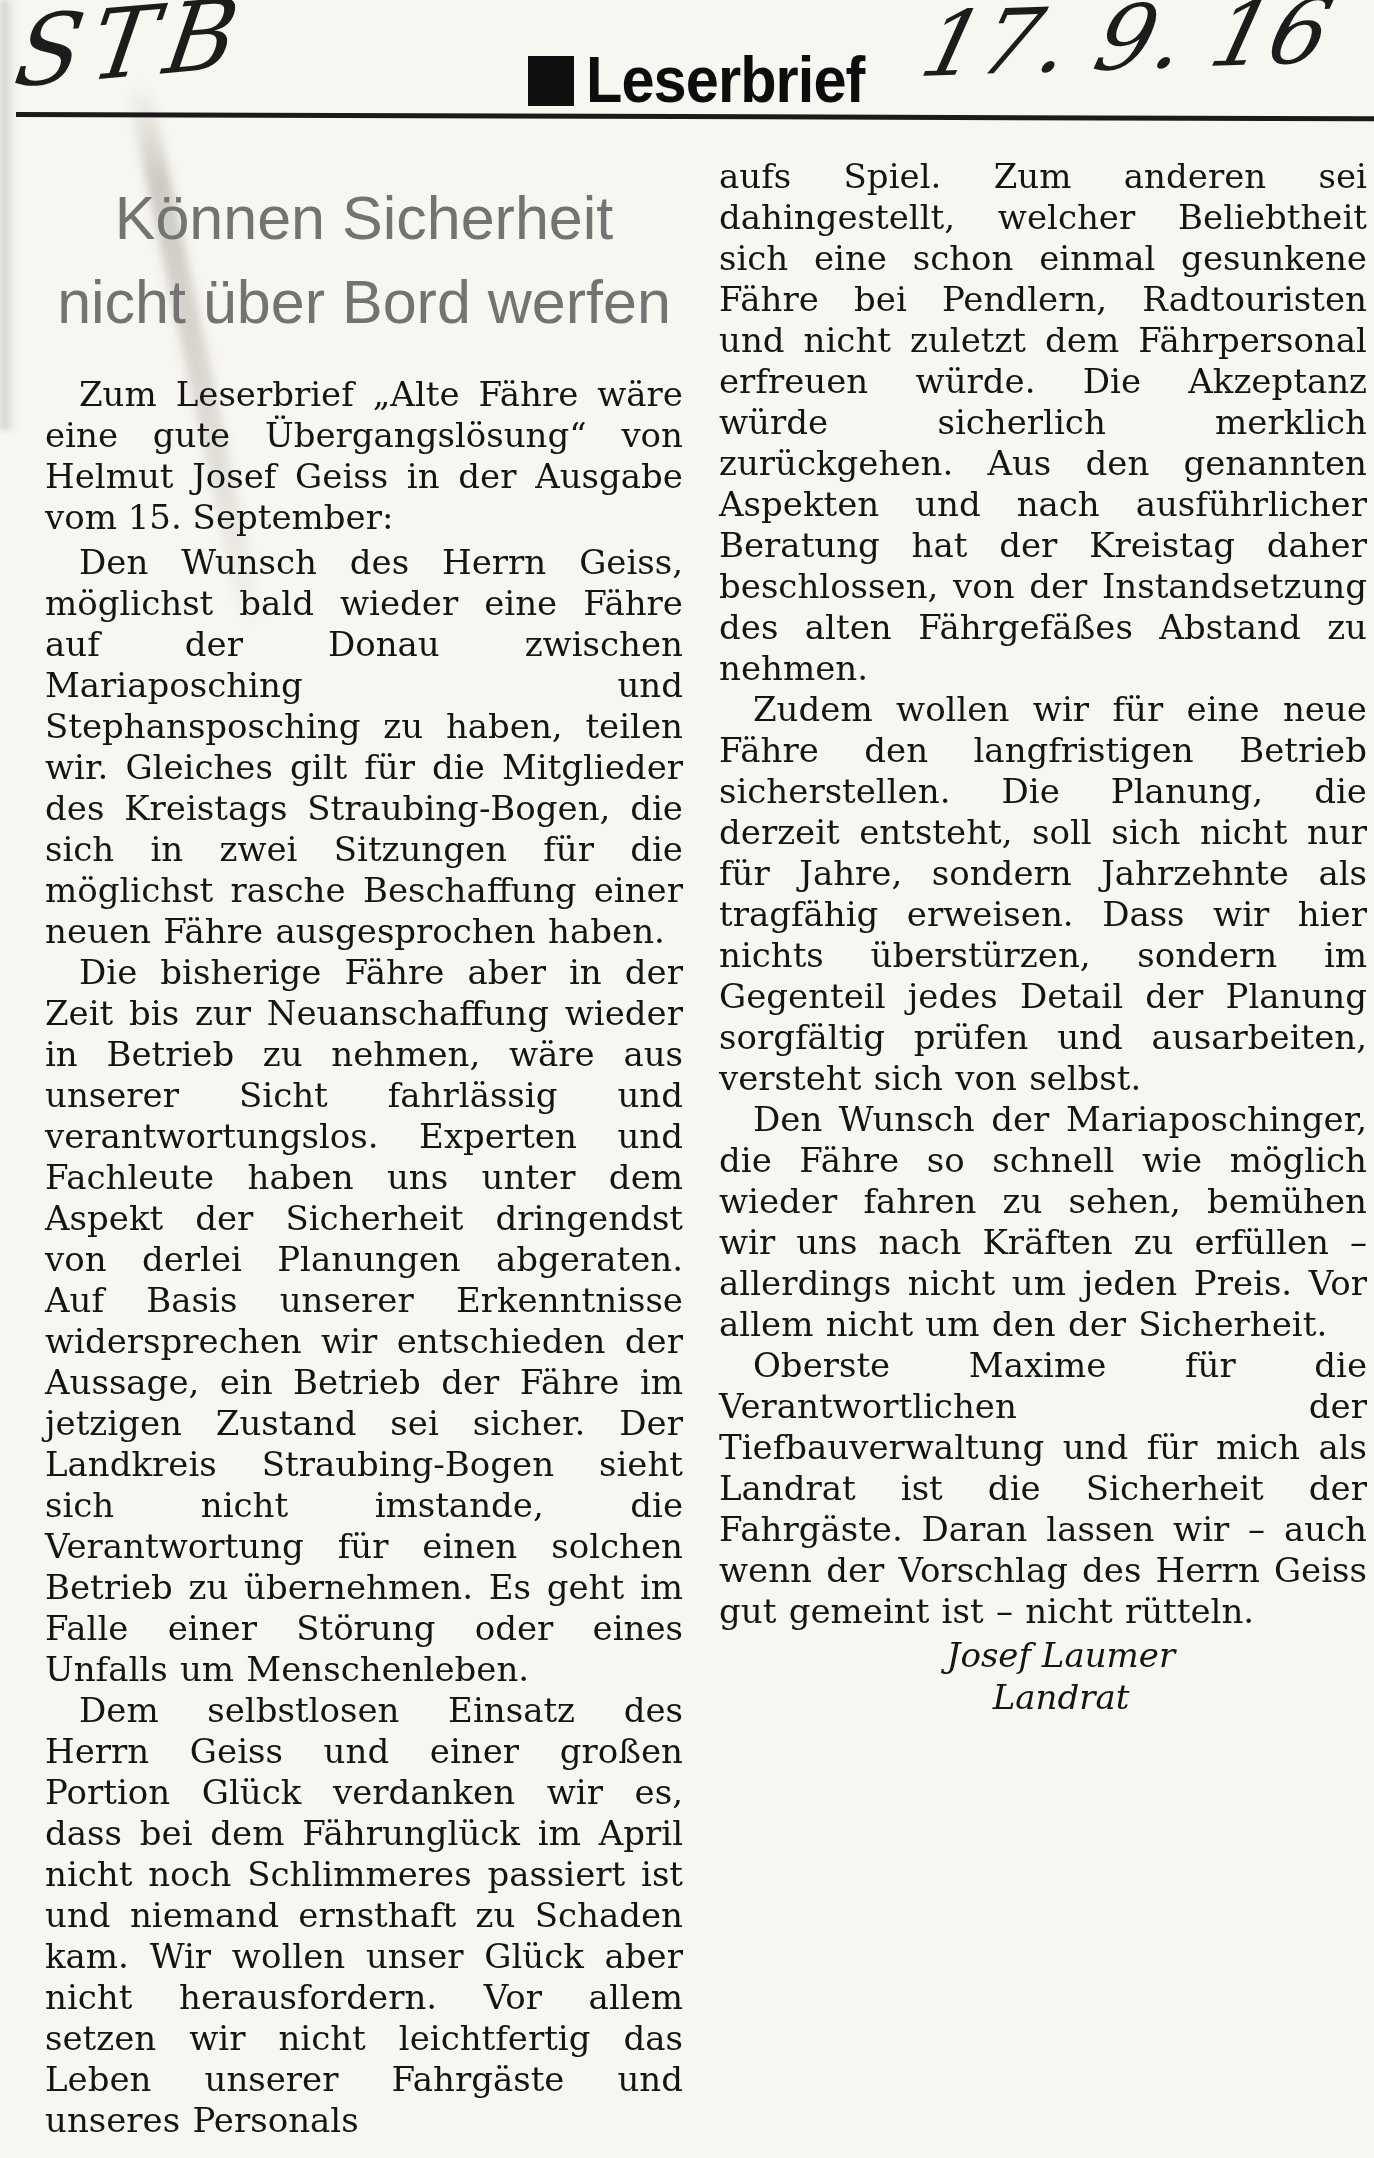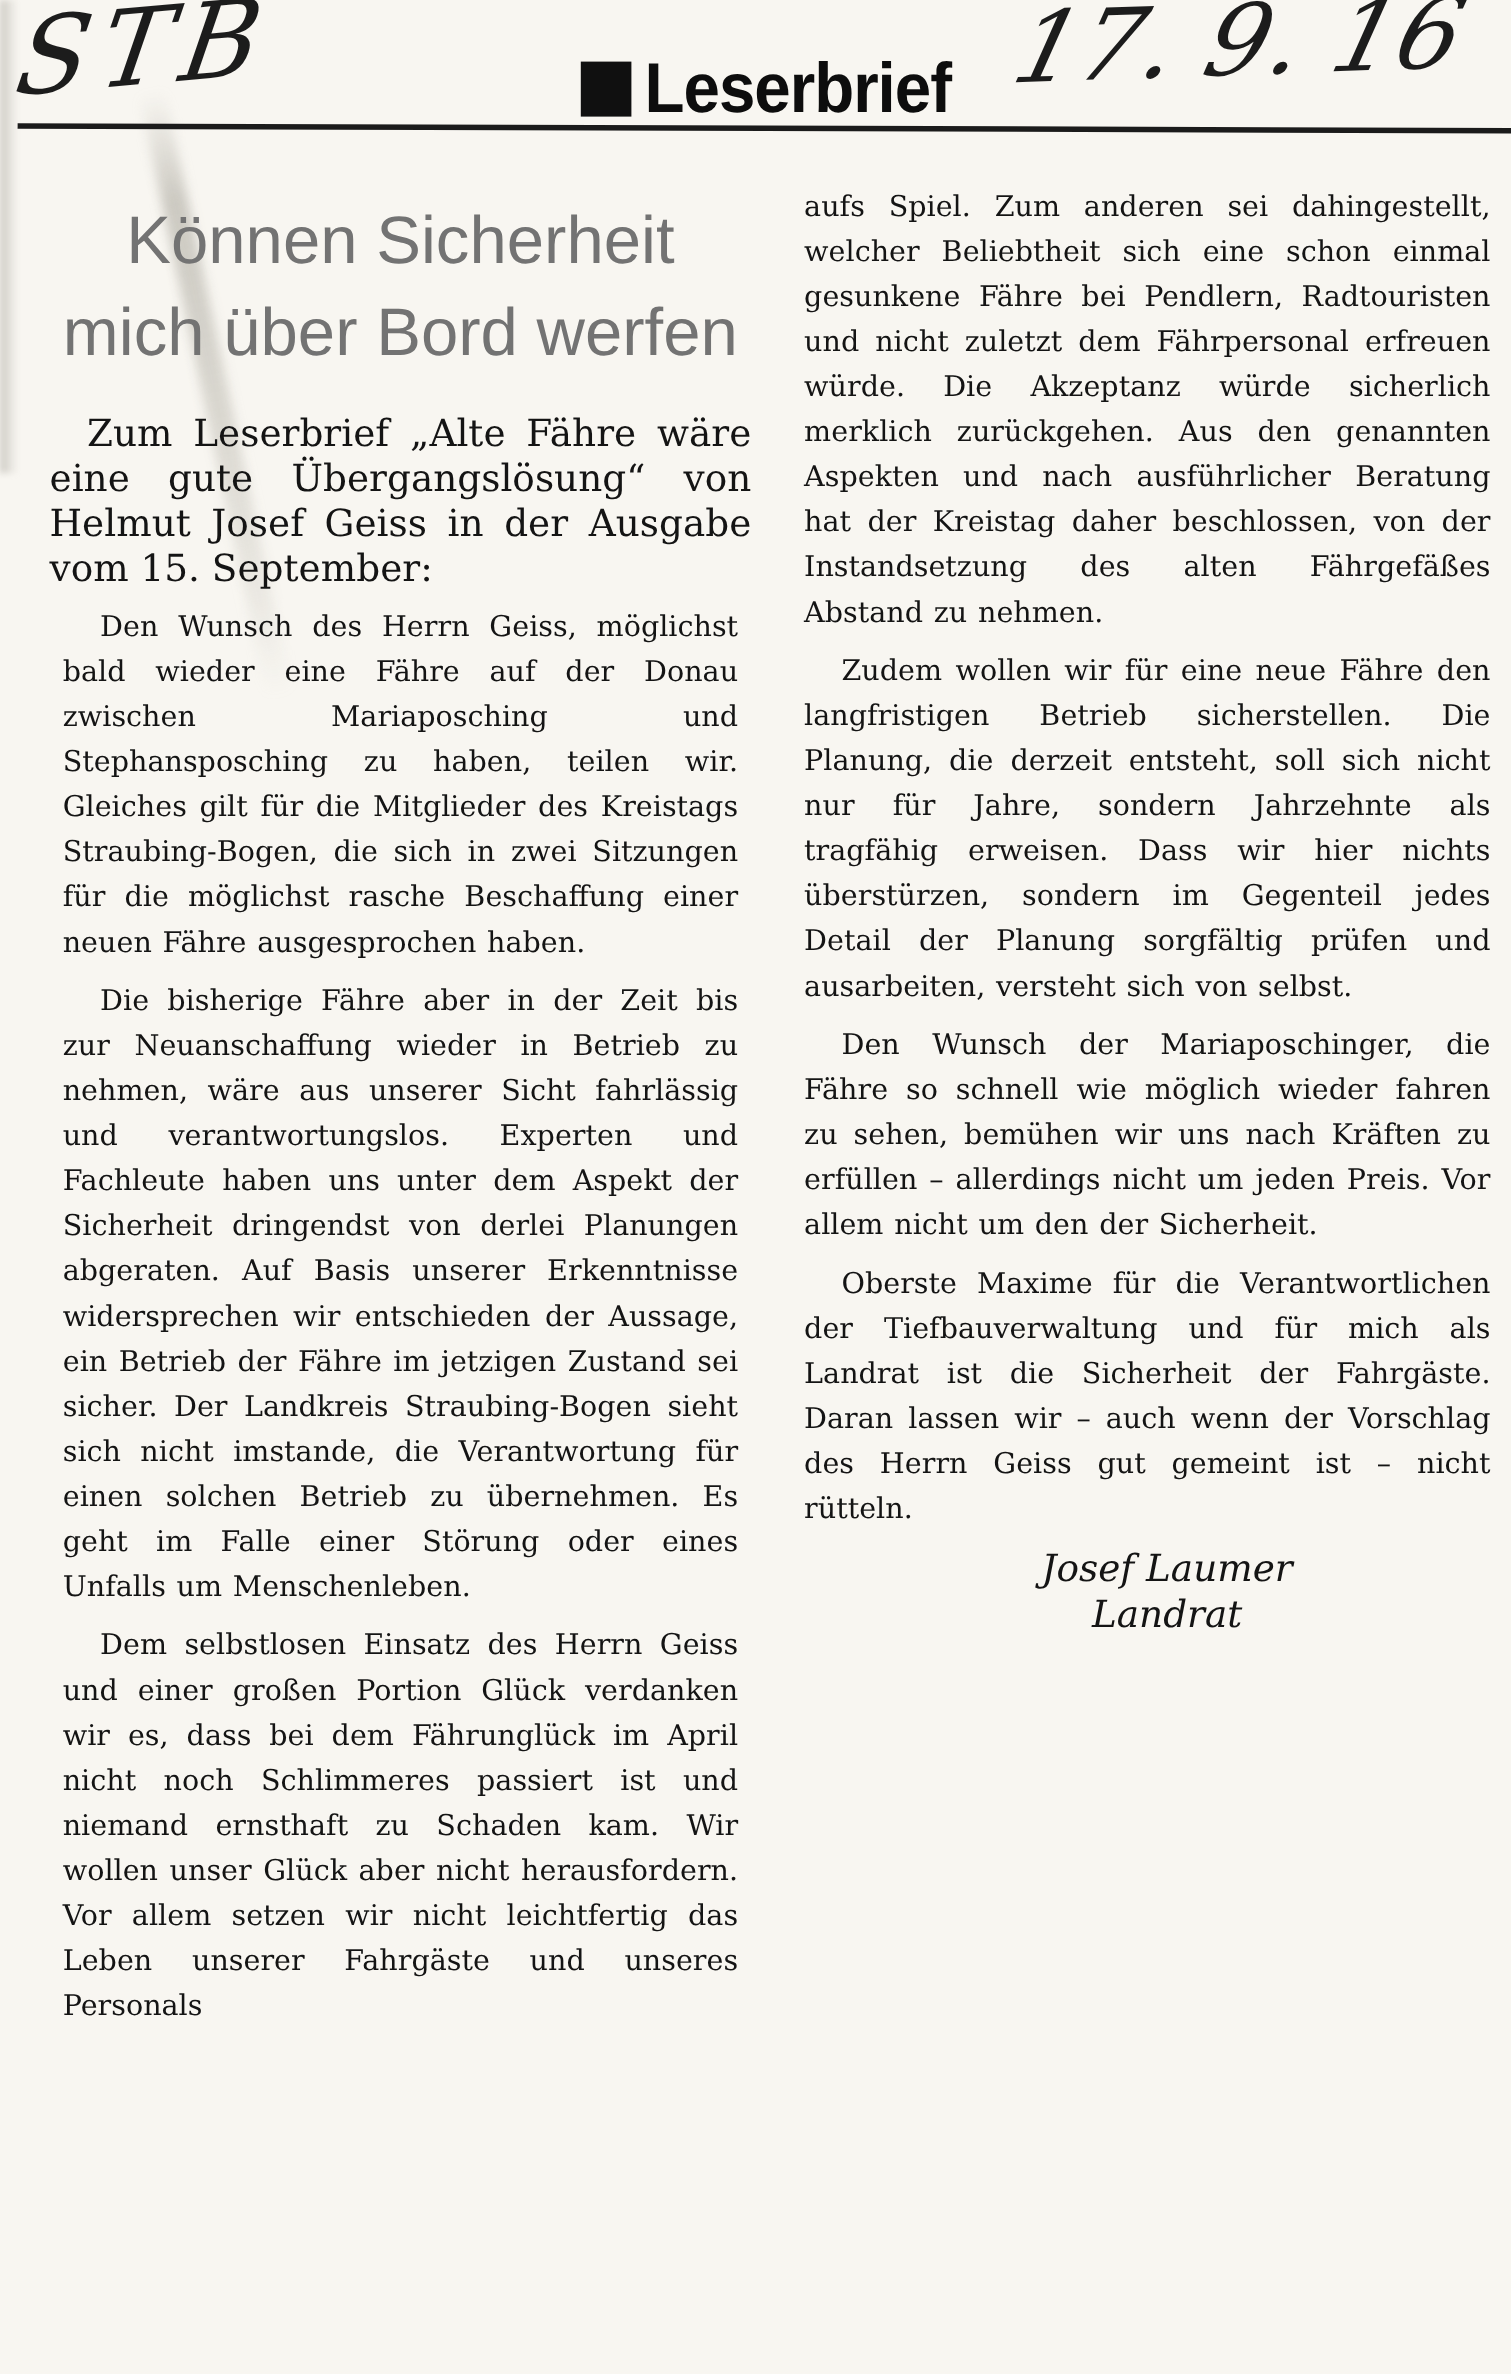--- a/index.html
+++ b/index.html
@@ -134,23 +134,23 @@
   .intro {
     margin: 0 0 4px 0;
     font-family: "DejaVu Serif", serif;
     font-size: 34px;
     line-height: 41px;
     text-align: justify;
     text-indent: 34px;
     hyphens: auto;
   }
   .para {
-    margin: 12px;
-    font-family: "DejaVu Serif", serif;
-    font-size: 26px;
+    margin: 0;
+    font-family: "DejaVu Serif", serif;
+    font-size: 34px;
     line-height: 41px;
     text-align: justify;
     text-indent: 34px;
     word-spacing: 1.5px;
     hyphens: auto;
   }
   .para.no-indent { text-indent: 0; }
 
   .signature {
     margin-top: 2px;
@@ -179,21 +179,21 @@
 
   <div class="date-handwriting">17. 9. 16</div>
 
   <div class="masthead-rule"></div>
 
   <div class="columns">
 
     <div class="col-left">
       <div class="headline">
         <span>Können Sicherheit</span>
-        <span>mich über Bord werfen</span>
+        <span>nicht über Bord werfen</span>
       </div>
       <p class="intro">Zum Leserbrief „Alte Fähre wäre eine gute Übergangslösung“ von Helmut Josef Geiss in der Ausgabe vom 15. September:</p>
       <p class="para">Den Wunsch des Herrn Geiss, möglichst bald wieder eine Fähre auf der Donau zwischen Mariaposching und Stephansposching zu haben, teilen wir. Gleiches gilt für die Mitglieder des Kreistags Straubing-Bogen, die sich in zwei Sitzungen für die möglichst rasche Beschaffung einer neuen Fähre ausgesprochen haben.</p>
       <p class="para">Die bisherige Fähre aber in der Zeit bis zur Neuanschaffung wieder in Betrieb zu nehmen, wäre aus unserer Sicht fahrlässig und verantwortungslos. Experten und Fachleute haben uns unter dem Aspekt der Sicherheit dringendst von derlei Planungen abgeraten. Auf Basis unserer Erkenntnisse widersprechen wir entschieden der Aussage, ein Betrieb der Fähre im jetzigen Zustand sei sicher. Der Landkreis Straubing-Bogen sieht sich nicht imstande, die Verantwortung für einen solchen Betrieb zu übernehmen. Es geht im Falle einer Störung oder eines Unfalls um Menschenleben.</p>
       <p class="para">Dem selbstlosen Einsatz des Herrn Geiss und einer großen Portion Glück verdanken wir es, dass bei dem Fährunglück im April nicht noch Schlimmeres passiert ist und niemand ernsthaft zu Schaden kam. Wir wollen unser Glück aber nicht herausfordern. Vor allem setzen wir nicht leichtfertig das Leben unserer Fahrgäste und unseres Personals</p>
     </div>
 
     <div class="col-right">
       <p class="para no-indent">aufs Spiel. Zum anderen sei dahingestellt, welcher Beliebtheit sich eine schon einmal gesunkene Fähre bei Pendlern, Radtouristen und nicht zuletzt dem Fährpersonal erfreuen würde. Die Akzeptanz würde sicherlich merklich zurückgehen. Aus den genannten Aspekten und nach ausführlicher Beratung hat der Kreistag daher beschlossen, von der Instandsetzung des alten Fährgefäßes Abstand zu nehmen.</p>
       <p class="para">Zudem wollen wir für eine neue Fähre den langfristigen Betrieb sicherstellen. Die Planung, die derzeit entsteht, soll sich nicht nur für Jahre, sondern Jahrzehnte als tragfähig erweisen. Dass wir hier nichts überstürzen, sondern im Gegenteil jedes Detail der Planung sorgfältig prüfen und ausarbeiten, versteht sich von selbst.</p>

